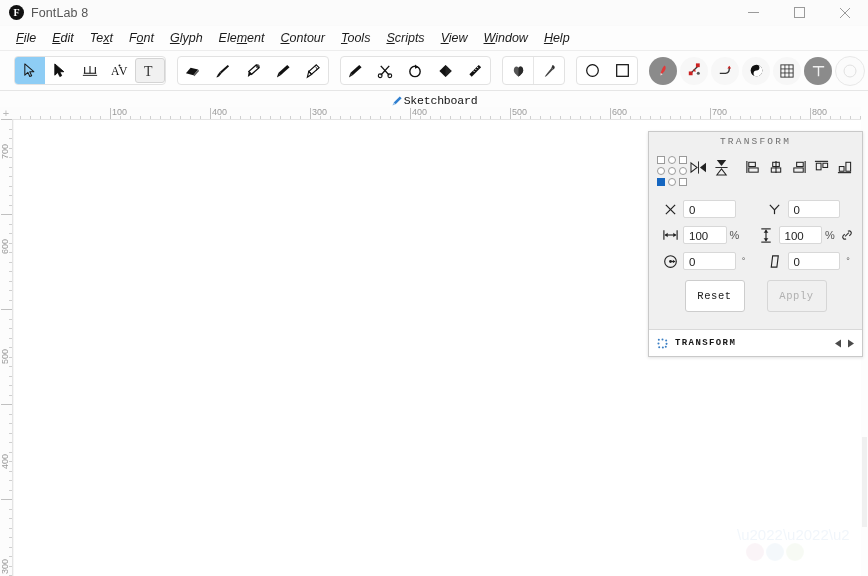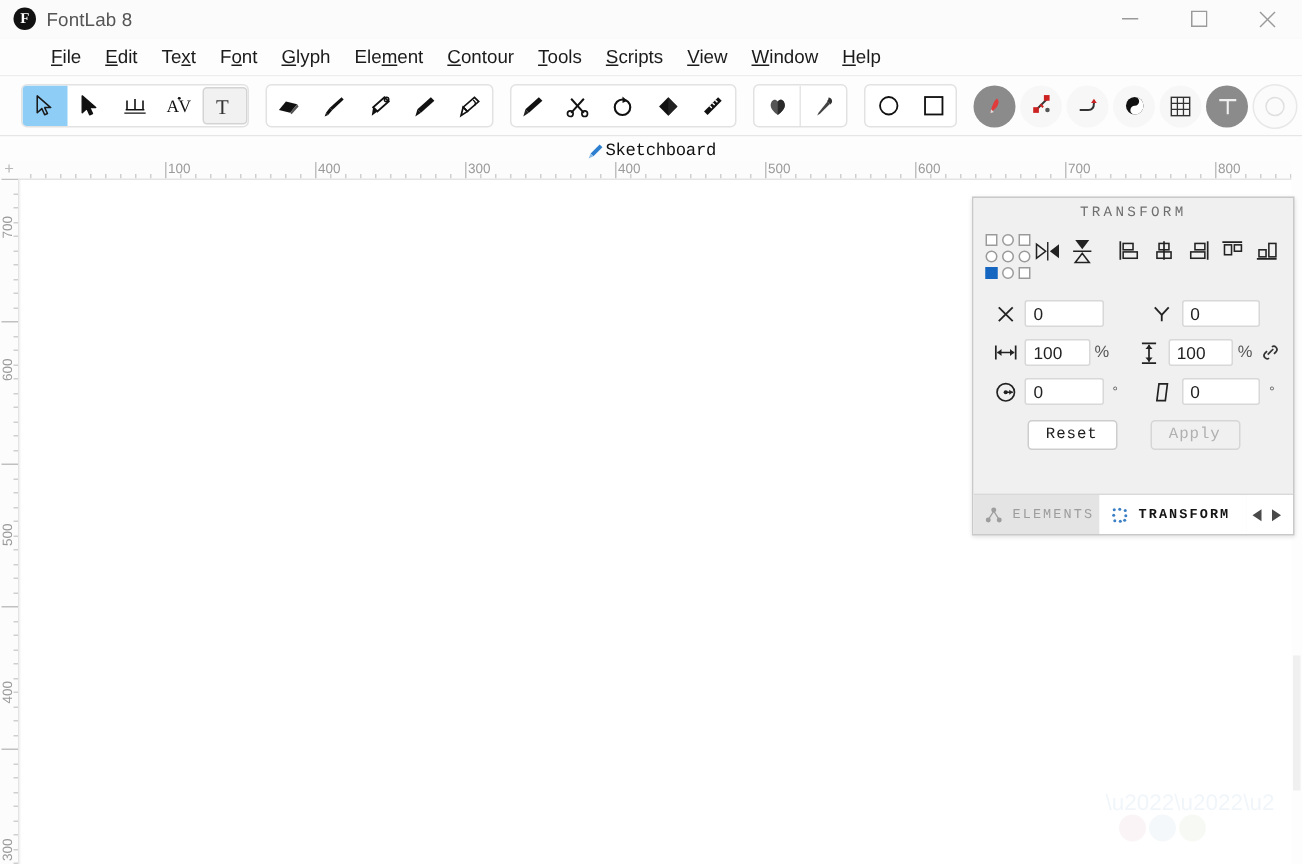--- a/index.html
+++ b/index.html
@@ -54,22 +54,23 @@
     color: #8a8a8a;
   }
   .win-btn svg { display: block; }
 
   
   #menubar {
     height: 24px;
     background: #fdfdfd;
     display: flex;
     align-items: center;
-    padding-left: 26px;
+    padding-left: 8px;
     border-bottom: 1px solid #ededed;
+    font-style: italic;
   }
   .menu-item {
     padding: 2px 8px;
     font-size: 12.5px;
     color: #1b1b1b;
     white-space: nowrap;
   }
   .menu-item .mn { text-decoration: underline; }
 
   
@@ -306,21 +307,21 @@
     display: flex; align-items: center; justify-content: center;
     flex: 0 0 18px;
   }
 
   #btn-row {
     position: absolute;
     left: 0; right: 0; top: 130px;
     display: flex; justify-content: center;
   }
   .pbtn {
-    width: 60px; height: 20px;
+    width: 60px; height: 32px;
     display: flex; align-items: center; justify-content: center;
     font-family: "Liberation Mono", monospace;
     font-size: 10.5px;
     letter-spacing: .6px;
     border-radius: 3px;
     box-sizing: border-box;
   }
   #btn-reset {
     background: #ffffff;
     border: 1px solid #cdcdcd;
@@ -930,32 +931,20 @@
       <div class="funit deg">°</div>
     </div>
 
     <div id="btn-row">
       <div class="pbtn" id="btn-reset">Reset</div>
       <div class="pbtn" id="btn-apply">Apply</div>
     </div>
   </div>
 
   <div id="panel-tabs">
-    <div class="ptab" id="ptab-elements">
-      <span class="picon">
-        <svg width="11" height="11" viewBox="0 0 12 12">
-            <circle cx="6" cy="2.2" r="1.8" fill="#9d9d9d"></circle>
-            <circle cx="2" cy="9.5" r="1.8" fill="#9d9d9d"></circle>
-            <circle cx="10" cy="9.5" r="1.8" fill="#9d9d9d"></circle>
-            <line x1="6" y1="3" x2="2.5" y2="8.5" stroke="#9d9d9d" stroke-width="0.9"></line>
-            <line x1="6" y1="3" x2="9.5" y2="8.5" stroke="#9d9d9d" stroke-width="0.9"></line>
-          </svg>
-      </span>
-      <span>ELEMENTS</span>
-    </div>
     <div class="ptab" id="ptab-transform">
       <span class="picon">
         <svg width="11" height="11" viewBox="0 0 12 12">
             <circle cx="2" cy="2" r="1.1" fill="#3b7fc4"></circle>
             <circle cx="6" cy="1.6" r="1.1" fill="#3b7fc4"></circle>
             <circle cx="10" cy="2.6" r="1.1" fill="#3b7fc4"></circle>
             <circle cx="1.6" cy="6" r="1.1" fill="#3b7fc4"></circle>
             <circle cx="10.4" cy="6.4" r="1.1" fill="#3b7fc4"></circle>
             <circle cx="2.4" cy="10" r="1.1" fill="#3b7fc4"></circle>
             <circle cx="6.4" cy="10.4" r="1.1" fill="#3b7fc4"></circle>

